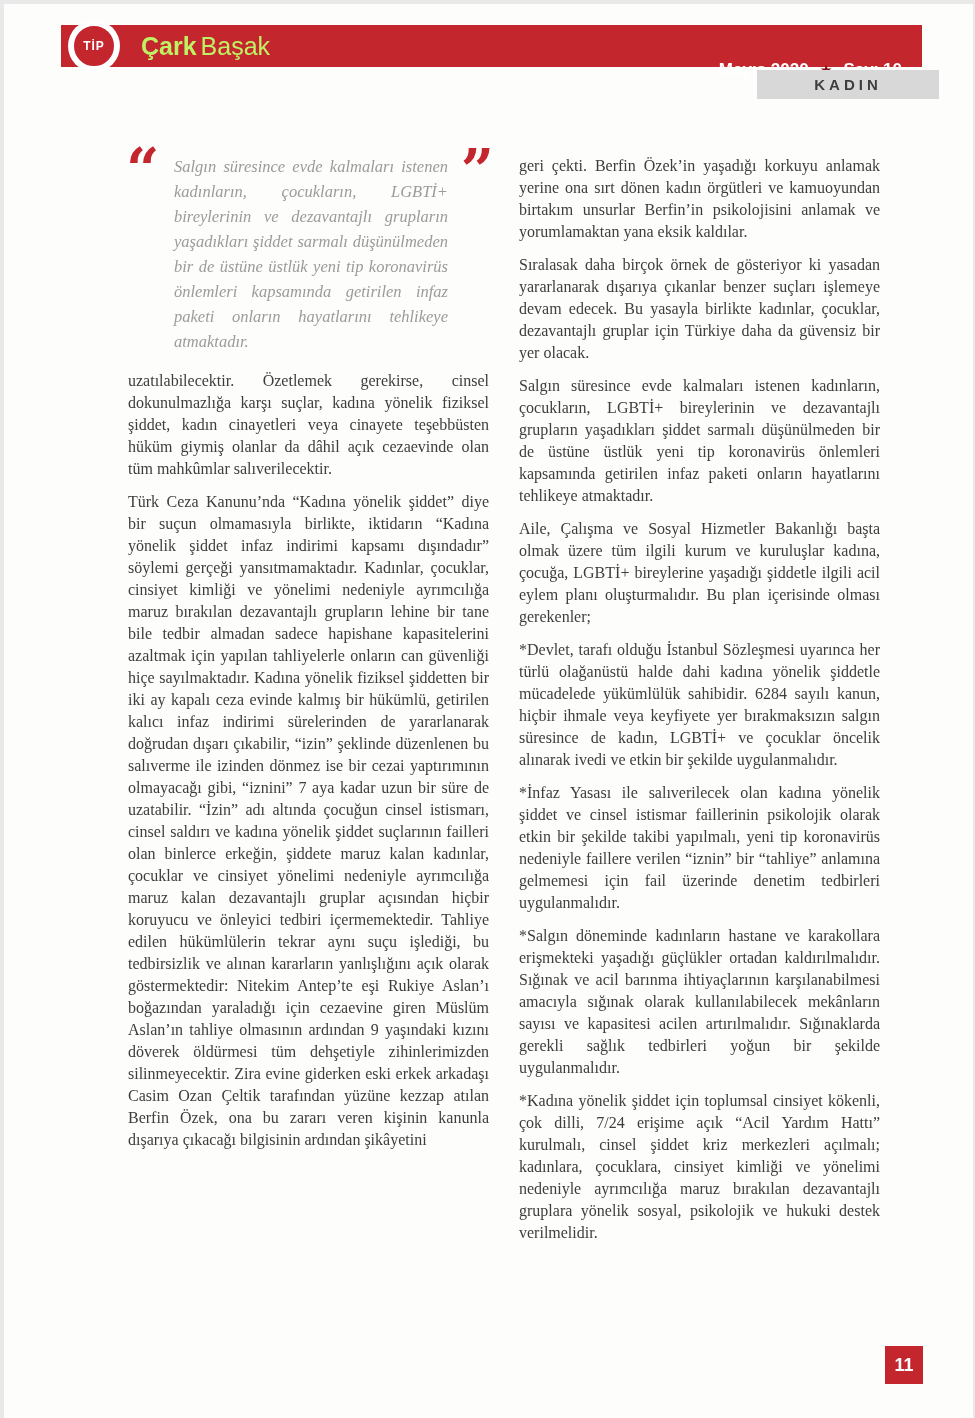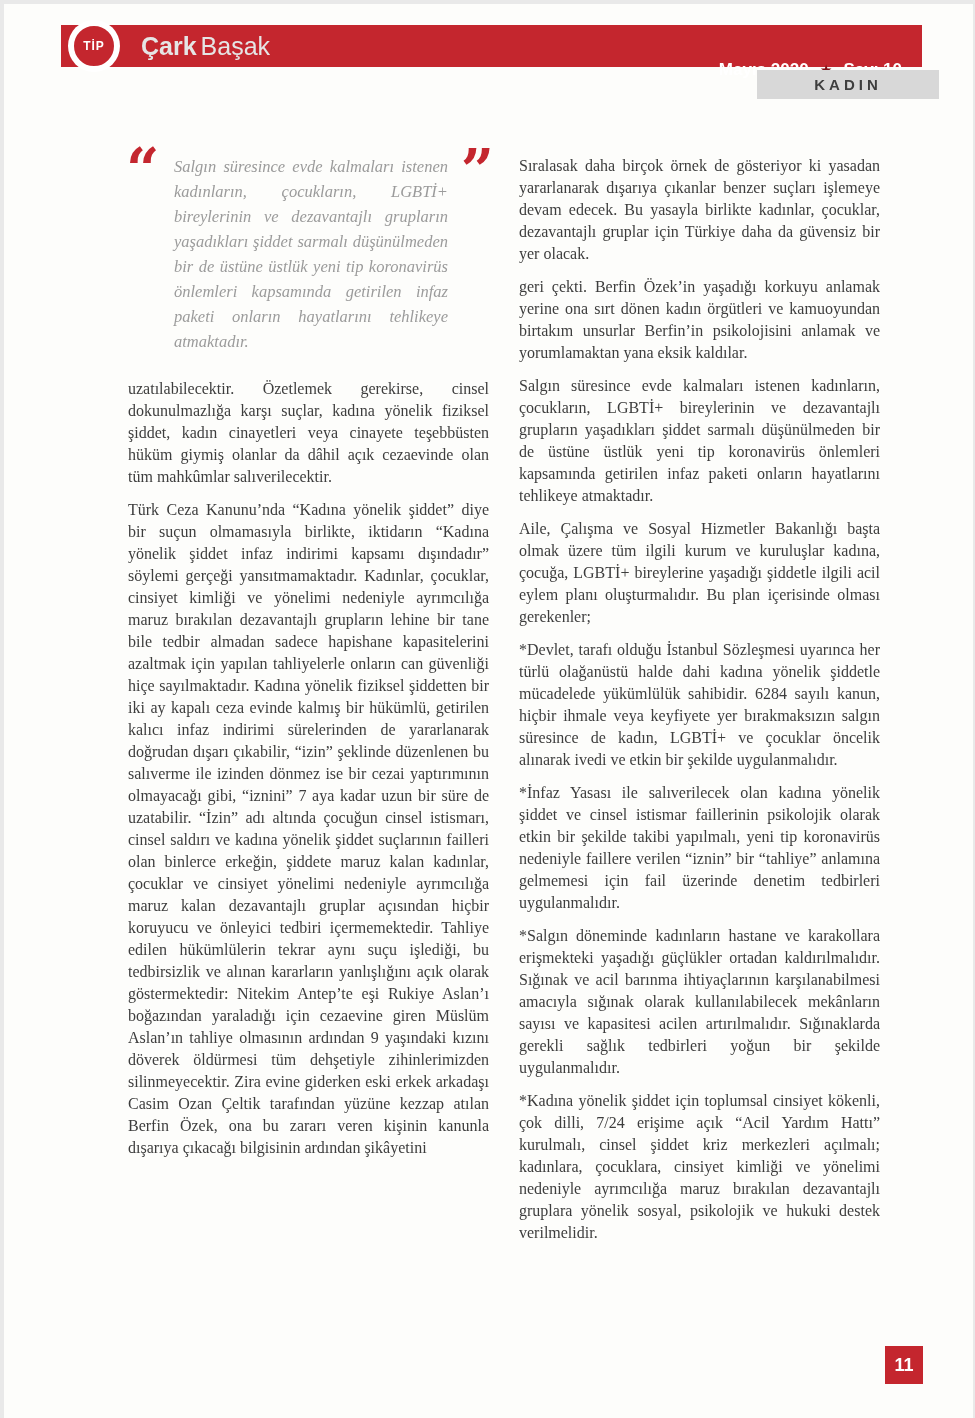--- a/index.html
+++ b/index.html
@@ -37,21 +37,21 @@
     background:var(--red);
     border:2px solid #fff;
     color:#fff;
     display:flex;align-items:center;justify-content:center;
     font-family:"Liberation Sans", sans-serif;
     font-weight:bold;font-size:12px;letter-spacing:1px;
   }
   .brand{
     margin-left:74px;
     font-family:"Liberation Sans", sans-serif;
-    color:#e5e5e5;font-size:25px;line-height:1;
+    color:#bef264;font-size:25px;line-height:1;
     white-space:nowrap;
   }
   .brand .b1{font-weight:800;}
   .brand .b2{font-weight:400;}
   .issue{
     margin-left:auto;padding-right:16px;
     display:flex;align-items:center;gap:8px;
     font-family:"Liberation Sans", sans-serif;
     font-weight:bold;font-size:17px;color:#fff;
     white-space:nowrap;
@@ -90,21 +90,21 @@
     text-align:justify;
   }
 
   
   .col{
     position:absolute;width:369px;
     font-size:16px;line-height:22px;
     color:var(--body-ink);
     text-align:justify;
   }
-  .col-left{left:120px;top:370px;}
+  .col-left{left:120px;top:362px;}
   .col-right{left:511px;top:147px;}
   .col p{margin:0 0 7px 0;}
 
   
   .page-number{
     position:absolute;right:56px;top:1342px;
     width:38px;height:38px;
     background:var(--red);color:#fff;
     font-family:"Liberation Sans", sans-serif;
     font-weight:bold;font-size:18px;
@@ -139,22 +139,22 @@
     <span class="qmark close">”</span>
     <p class="quote-text">Salgın süresince evde kalmaları istenen kadınların, çocukların, LGBTİ+ bireylerinin ve dezavantajlı grupların yaşadıkları şiddet sarmalı düşünülmeden bir de üstüne üstlük yeni tip koronavirüs önlemleri kapsamında getirilen infaz paketi onların hayatlarını tehlikeye atmaktadır.</p>
   </div>
 
   <div class="col col-left">
     <p>uzatılabilecektir. Özetlemek gerekirse, cinsel dokunulmazlığa karşı suçlar, kadına yönelik fiziksel şiddet, kadın cinayetleri veya cinayete teşebbüsten hüküm giymiş olanlar da dâhil açık cezaevinde olan tüm mahkûmlar salıverilecektir.</p>
     <p>Türk Ceza Kanunu’nda “Kadına yönelik şiddet” diye bir suçun olmamasıyla birlikte, iktidarın “Kadına yönelik şiddet infaz indirimi kapsamı dışındadır” söylemi gerçeği yansıtmamaktadır. Kadınlar, çocuklar, cinsiyet kimliği ve yönelimi nedeniyle ayrımcılığa maruz bırakılan dezavantajlı grupların lehine bir tane bile tedbir almadan sadece hapishane kapasitelerini azaltmak için yapılan tahliyelerle onların can güvenliği hiçe sayılmaktadır. Kadına yönelik fiziksel şiddetten bir iki ay kapalı ceza evinde kalmış bir hükümlü, getirilen kalıcı infaz indirimi sürelerinden de yararlanarak doğrudan dışarı çıkabilir, “izin” şeklinde düzenlenen bu salıverme ile izinden dönmez ise bir cezai yaptırımının olmayacağı gibi, “iznini” 7 aya kadar uzun bir süre de uzatabilir. “İzin” adı altında çocuğun cinsel istismarı, cinsel saldırı ve kadına yönelik şiddet suçlarının failleri olan binlerce erkeğin, şiddete maruz kalan kadınlar, çocuklar ve cinsiyet yönelimi nedeniyle ayrımcılığa maruz kalan dezavantajlı gruplar açısından hiçbir koruyucu ve önleyici tedbiri içermemektedir. Tahliye edilen hükümlülerin tekrar aynı suçu işlediği, bu tedbirsizlik ve alınan kararların yanlışlığını açık olarak göstermektedir: Nitekim Antep’te eşi Rukiye Aslan’ı boğazından yaraladığı için cezaevine giren Müslüm Aslan’ın tahliye olmasının ardından 9 yaşındaki kızını döverek öldürmesi tüm dehşetiyle zihinlerimizden silinmeyecektir. Zira evine giderken eski erkek arkadaşı Casim Ozan Çeltik tarafından yüzüne kezzap atılan Berfin Özek, ona bu zararı veren kişinin kanunla dışarıya çıkacağı bilgisinin ardından şikâyetini</p>
   </div>
 
   <div class="col col-right">
+    <p>geri çekti. Berfin Özek’in yaşadığı korkuyu anlamak yerine ona sırt dönen kadın örgütleri ve kamuoyundan birtakım unsurlar Berfin’in psikolojisini anlamak ve yorumlamaktan yana eksik kaldılar.</p>
     <p>Sıralasak daha birçok örnek de gösteriyor ki yasadan yararlanarak dışarıya çıkanlar benzer suçları işlemeye devam edecek. Bu yasayla birlikte kadınlar, çocuklar, dezavantajlı gruplar için Türkiye daha da güvensiz bir yer olacak.</p>
-    <p>geri çekti. Berfin Özek’in yaşadığı korkuyu anlamak yerine ona sırt dönen kadın örgütleri ve kamuoyundan birtakım unsurlar Berfin’in psikolojisini anlamak ve yorumlamaktan yana eksik kaldılar.</p>
     <p>Salgın süresince evde kalmaları istenen kadınların, çocukların, LGBTİ+ bireylerinin ve dezavantajlı grupların yaşadıkları şiddet sarmalı düşünülmeden bir de üstüne üstlük yeni tip koronavirüs önlemleri kapsamında getirilen infaz paketi onların hayatlarını tehlikeye atmaktadır.</p>
     <p>Aile, Çalışma ve Sosyal Hizmetler Bakanlığı başta olmak üzere tüm ilgili kurum ve kuruluşlar kadına, çocuğa, LGBTİ+ bireylerine yaşadığı şiddetle ilgili acil eylem planı oluşturmalıdır. Bu plan içerisinde olması gerekenler;</p>
     <p>*Devlet, tarafı olduğu İstanbul Sözleşmesi uyarınca her türlü olağanüstü halde dahi kadına yönelik şiddetle mücadelede yükümlülük sahibidir. 6284 sayılı kanun, hiçbir ihmale veya keyfiyete yer bırakmaksızın salgın süresince de kadın, LGBTİ+ ve çocuklar öncelik alınarak ivedi ve etkin bir şekilde uygulanmalıdır.</p>
     <p>*İnfaz Yasası ile salıverilecek olan kadına yönelik şiddet ve cinsel istismar faillerinin psikolojik olarak etkin bir şekilde takibi yapılmalı, yeni tip koronavirüs nedeniyle faillere verilen “iznin” bir “tahliye” anlamına gelmemesi için fail üzerinde denetim tedbirleri uygulanmalıdır.</p>
     <p>*Salgın döneminde kadınların hastane ve karakollara erişmekteki yaşadığı güçlükler ortadan kaldırılmalıdır. Sığınak ve acil barınma ihtiyaçlarının karşılanabilmesi amacıyla sığınak olarak kullanılabilecek mekânların sayısı ve kapasitesi acilen artırılmalıdır. Sığınaklarda gerekli sağlık tedbirleri yoğun bir şekilde uygulanmalıdır.</p>
     <p>*Kadına yönelik şiddet için toplumsal cinsiyet kökenli, çok dilli, 7/24 erişime açık “Acil Yardım Hattı” kurulmalı, cinsel şiddet kriz merkezleri açılmalı; kadınlara, çocuklara, cinsiyet kimliği ve yönelimi nedeniyle ayrımcılığa maruz bırakılan dezavantajlı gruplara yönelik sosyal, psikolojik ve hukuki destek verilmelidir.</p>
   </div>
 
   <div class="page-number">11</div>
 

